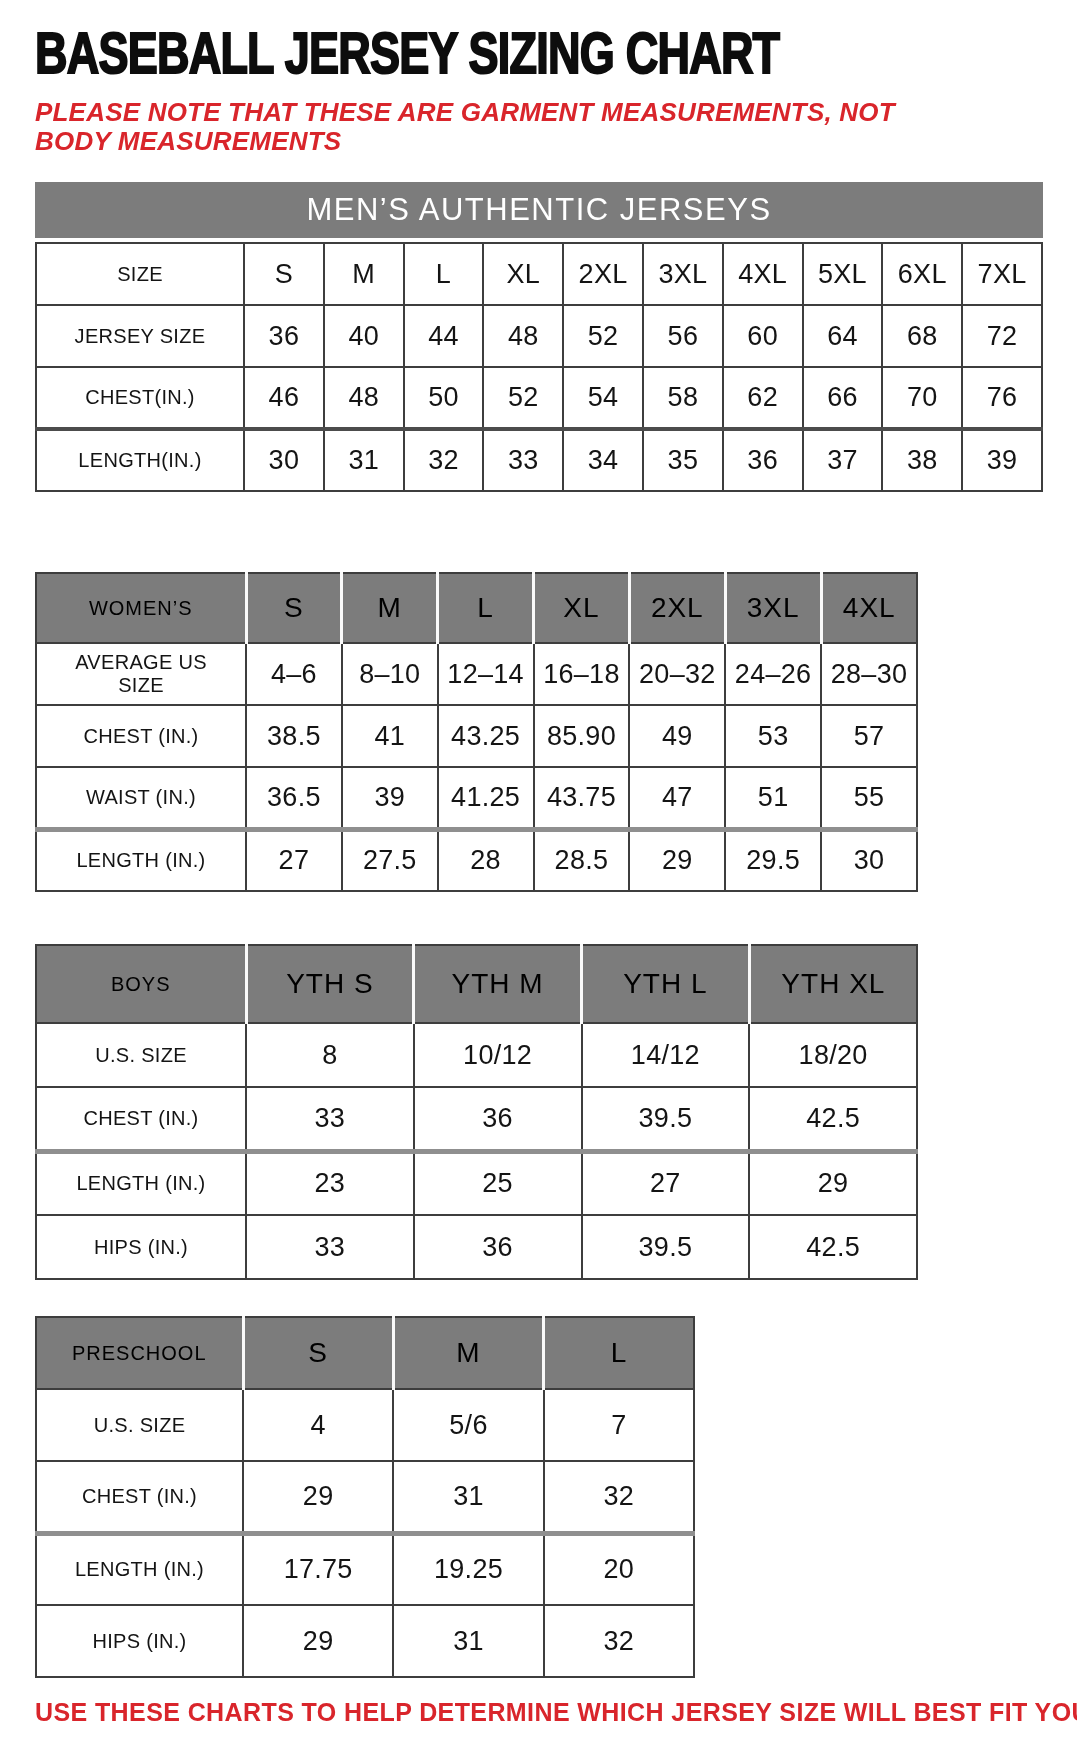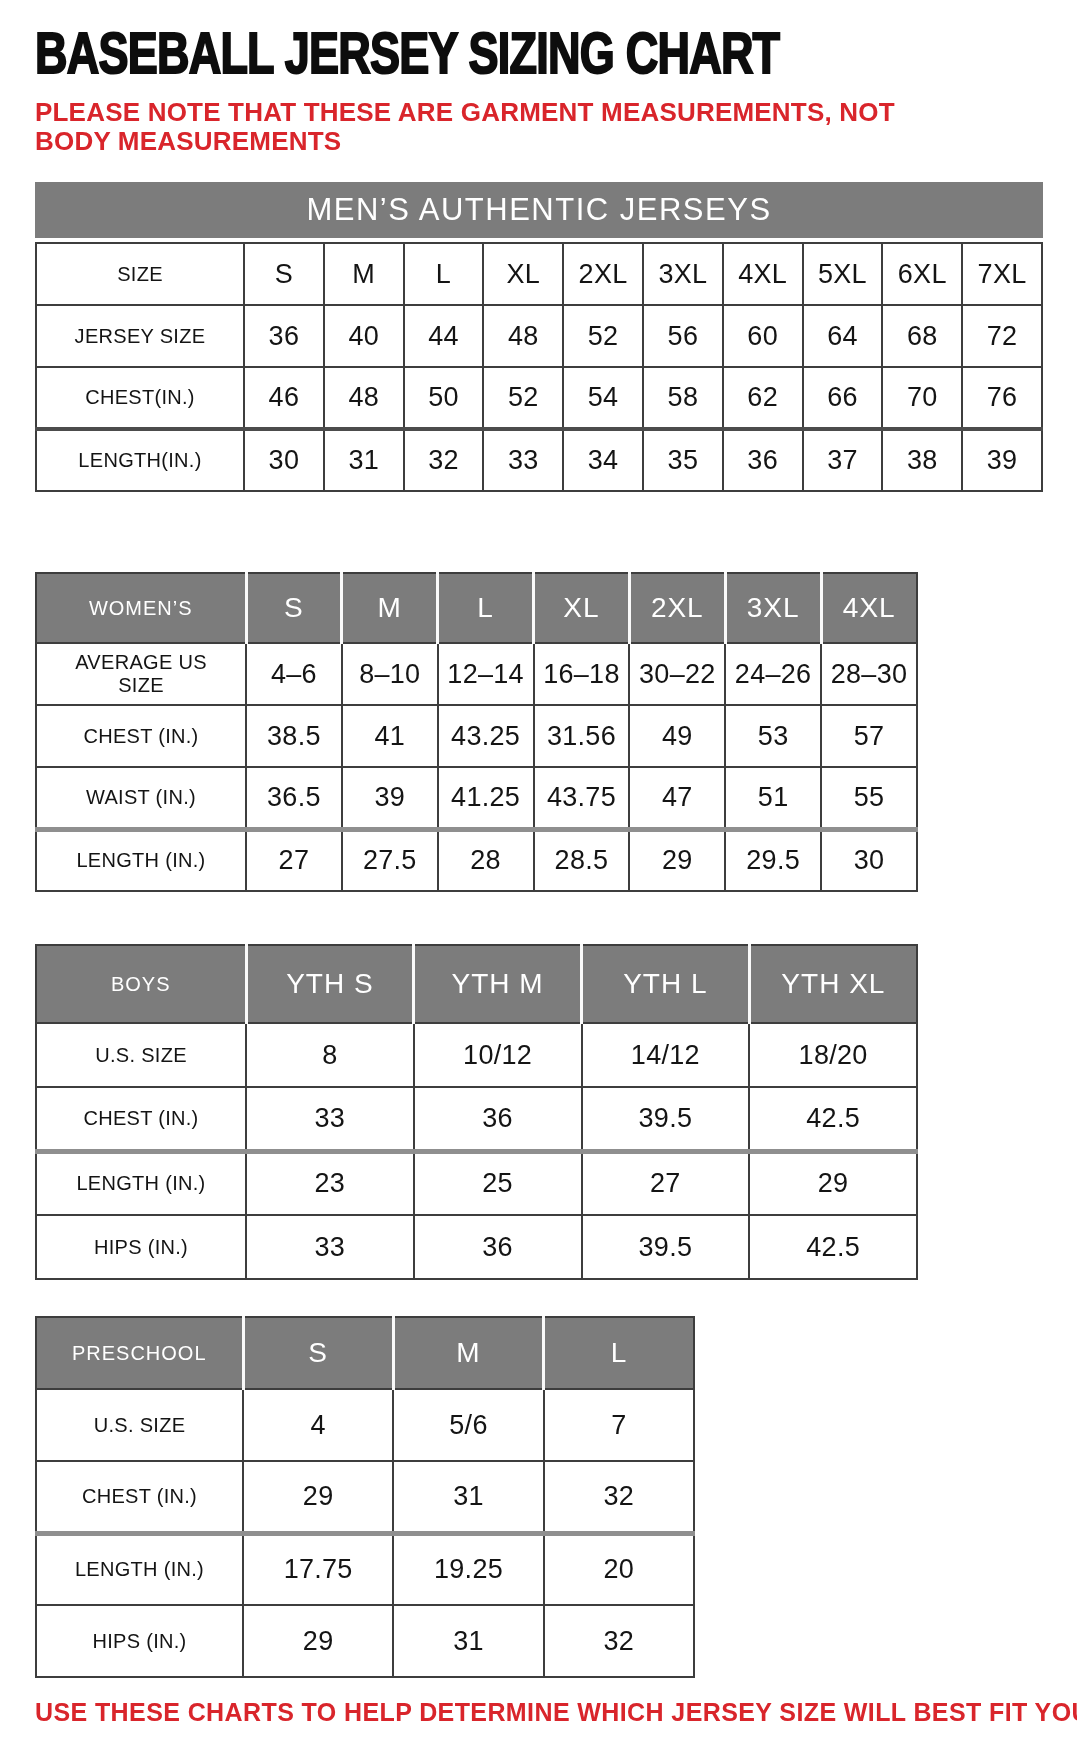--- a/index.html
+++ b/index.html
@@ -23,21 +23,21 @@
     font-size:57px;font-weight:bold;line-height:58px;
     letter-spacing:-1px;color:#0d0d0d;
     -webkit-text-stroke:2px #0d0d0d;
     transform:scaleX(0.79);transform-origin:0 50%;
   }
 
   
   .note{
     margin-top:14px;max-width:912px;
     color:var(--red);font-size:26px;font-weight:bold;
-    line-height:29px;letter-spacing:0.2px;
+    line-height:29px;letter-spacing:0.2px;font-style:italic;
   }
   .footer-note{
     margin-top:20px;
     color:var(--red);font-size:25px;font-weight:bold;
     letter-spacing:0.4px;white-space:nowrap;
   }
 
   
   .banner{
     margin-top:26px;height:56px;background:var(--gray);
@@ -51,21 +51,21 @@
     border:2px solid var(--border);
   }
   table.sz td{
     border:2px solid var(--border);
     text-align:center;vertical-align:middle;
     font-size:27px;height:62px;color:#141414;
     padding:2px 6px;letter-spacing:0.3px;
   }
   table.sz td.lbl{font-size:20px;padding:2px 14px;}
   tr.ghead td{
-    background:var(--gray);color:#ffffff;
+    background:var(--gray);color:#000000;
     font-size:28px;letter-spacing:1px;
   }
   tr.ghead td + td{border-left:3px solid #fafafa;}
 
   
   #table-mens{width:1008px;margin-top:4px;}
   #table-mens td:first-child{width:208px;}
   #table-mens tr:nth-child(4) td{border-top:4px solid #4c4c4c;}
 
   
@@ -168,30 +168,30 @@
             <td>2XL</td>
             <td>3XL</td>
             <td>4XL</td>
           </tr>
           <tr>
             <td class="lbl">AVERAGE US SIZE</td>
             <td>4–6</td>
             <td>8–10</td>
             <td>12–14</td>
             <td>16–18</td>
-            <td>30–22</td>
+            <td>20–32</td>
             <td>24–26</td>
             <td>28–30</td>
           </tr>
           <tr>
             <td class="lbl">CHEST (IN.)</td>
             <td>38.5</td>
             <td>41</td>
             <td>43.25</td>
-            <td>31.56</td>
+            <td>85.90</td>
             <td>49</td>
             <td>53</td>
             <td>57</td>
           </tr>
           <tr>
             <td class="lbl">WAIST (IN.)</td>
             <td>36.5</td>
             <td>39</td>
             <td>41.25</td>
             <td>43.75</td>

